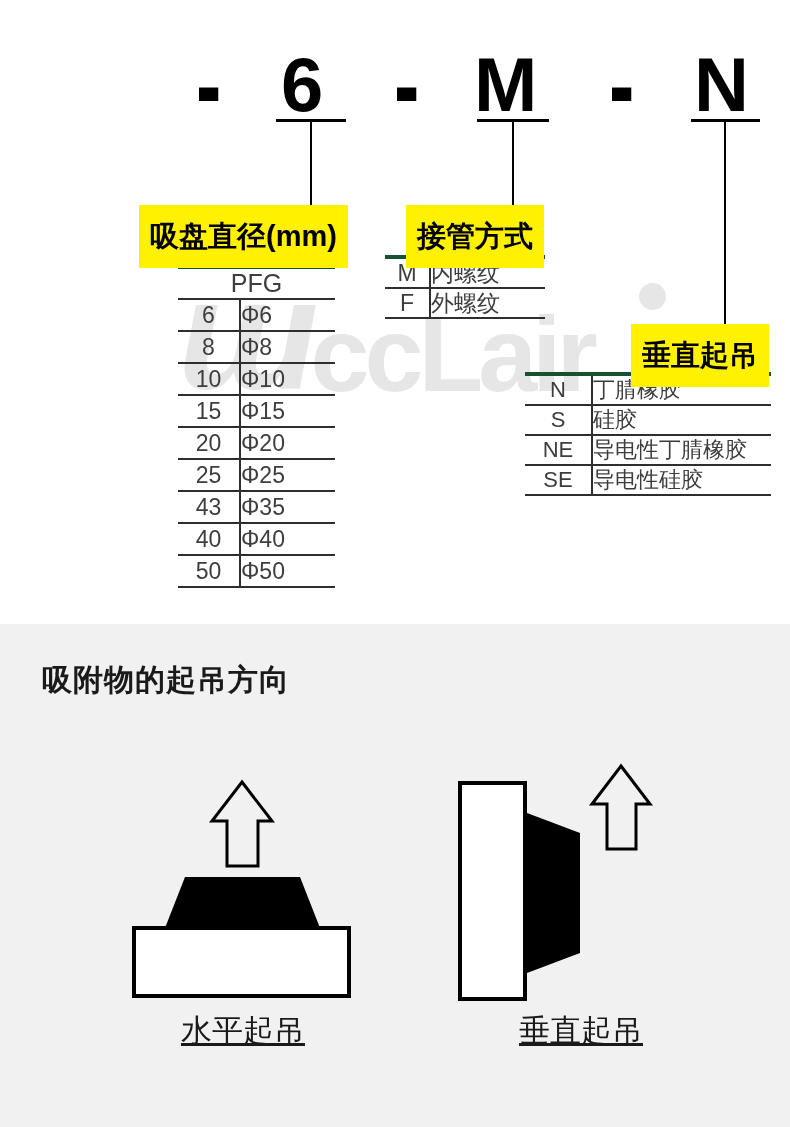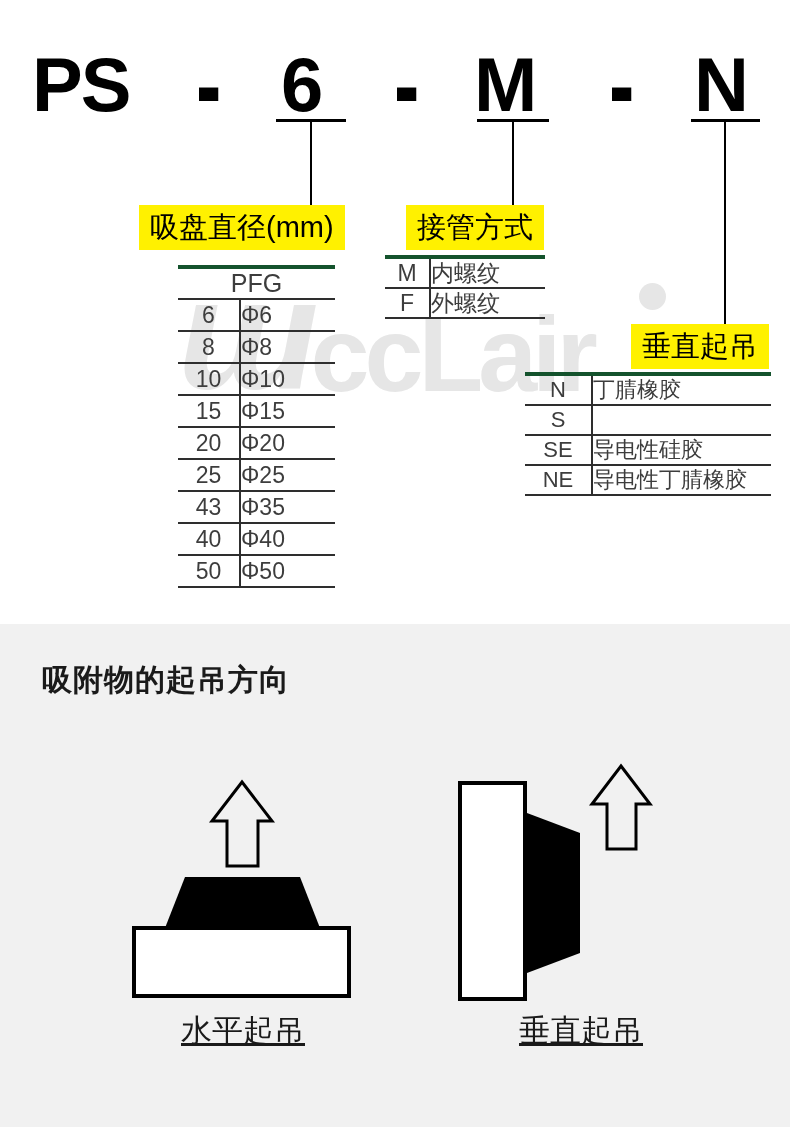--- a/index.html
+++ b/index.html
@@ -42,22 +42,22 @@
   .underline{position:absolute;height:3px;background:#000;top:119px;z-index:2;}
   .ul-6{left:276px;width:70px;}
   .ul-m{left:477px;width:72px;}
   .ul-n{left:691px;width:69px;}
   .connector{position:absolute;width:2px;background:#000;z-index:2;}
   .cn-6{left:310px;top:122px;height:83px;}
   .cn-m{left:512px;top:122px;height:83px;}
   .cn-n{left:724px;top:122px;height:202px;}
   
   .callout{
-    position:absolute;background:#fff100;color:#000;font-weight:normal;
-    font-size:29px;line-height:35px;padding:5px 11px;z-index:3;white-space:nowrap;
+    position:absolute;background:#fff100;color:#000;font-weight:bold;
+    font-size:29px;line-height:35px;padding:14px 11px;z-index:3;white-space:nowrap;
   }
   .co-dia{left:139px;top:205px;}
   .co-con{left:406px;top:205px;}
   .co-mat{left:631px;top:324px;}
   
   .tbl{position:absolute;z-index:2;border-top:4px solid #14532d;color:#3d3d3d;}
   .tbl .hdr{
     text-align:center;font-size:25px;border-bottom:2px solid #2e2e2e;
   }
   .tbl .row{display:flex;border-bottom:2px solid #2e2e2e;}
@@ -94,21 +94,20 @@
 <body>
 
 <div class="page">
 
   <div class="watermark">
     <span class="wm-prefix">ш</span>
     <span class="wm-text">ccLair</span>
   </div>
   <div class="wm-dot"></div>
 
-  <span class="code p-ps">PS</span>
   <span class="code dash d1">-</span>
   <span class="code p-6">6</span>
   <span class="code dash d2">-</span>
   <span class="code p-m">M</span>
   <span class="code dash d3">-</span>
   <span class="code p-n">N</span>
 
   <div class="underline ul-6"></div>
   <div class="underline ul-m"></div>
   <div class="underline ul-n"></div>
@@ -172,28 +171,29 @@
     </div>
   </div>
 
   <div class="tbl tbl-mat">
     <div class="row">
       <div class="c1">N</div>
       <div class="c2">丁腈橡胶</div>
     </div>
     <div class="row">
       <div class="c1">S</div>
+      <div class="c2">硅胶</div>
+    </div>
+    <div class="row">
+      <div class="c1">NE</div>
+      <div class="c2">导电性丁腈橡胶</div>
     </div>
     <div class="row">
       <div class="c1">SE</div>
       <div class="c2">导电性硅胶</div>
-    </div>
-    <div class="row">
-      <div class="c1">NE</div>
-      <div class="c2">导电性丁腈橡胶</div>
     </div>
   </div>
 
   <div class="gray-section">
     <div class="section-title">吸附物的起吊方向</div>
 
     <svg class="diagram-svg" width="790" height="485" viewBox="0 0 790 485">
 
       <polygon points="242,158 272,197 258,197 258,242 227,242 227,197 212,197" fill="none" stroke="#000" stroke-width="3"></polygon>
       <polygon points="185,253 300,253 320,304 165,304" fill="#000"></polygon>

